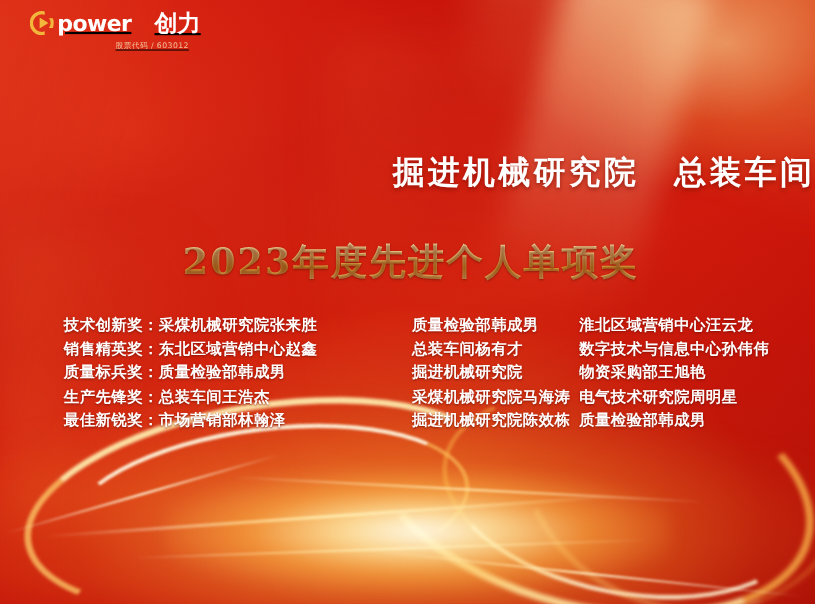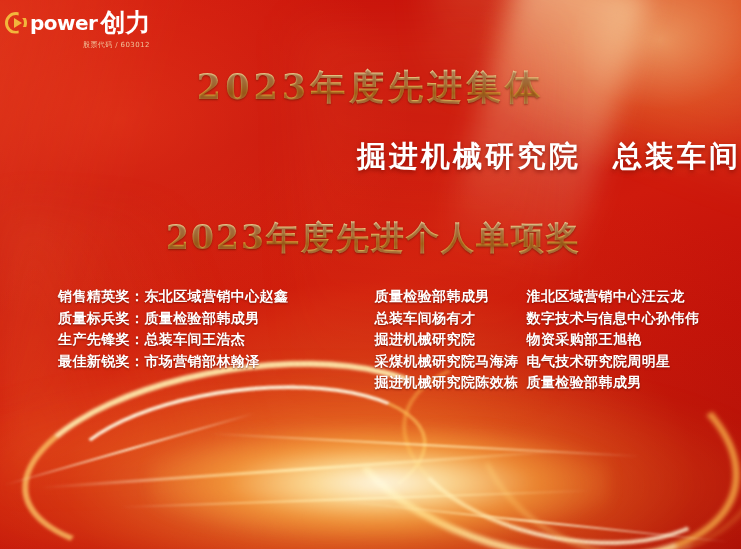--- a/index.html
+++ b/index.html
@@ -60,31 +60,31 @@
       transform:rotate(22deg);filter:blur(2.4px);}
   .streak{position:absolute;height:3px;border-radius:3px;
       background:linear-gradient(90deg,rgba(255,200,90,0),rgba(255,250,220,.95),rgba(255,190,70,0));filter:blur(1px);}
   .s1{left:40px;top:120px;width:520px;transform:rotate(-4deg);}
   .s2{left:120px;top:150px;width:470px;transform:rotate(-2deg);height:2px;}
   .s3{left:210px;top:96px;width:430px;transform:rotate(3deg);height:2px;}
   .s4{left:330px;top:172px;width:400px;transform:rotate(6deg);height:2px;}
   .s5{left:0px;top:100px;width:260px;transform:rotate(-16deg);height:2px;}
 
   
-  .logo{position:absolute;left:5px;top:10px;width:190px;}
+  .logo{position:absolute;left:27px;top:10px;width:190px;text-decoration:underline;}
   .logo-row{display:flex;align-items:center;gap:3px;}
   .logo-mark{width:22px;height:22px;position:relative;flex:0 0 auto;}
   .logo-mark .c{position:absolute;inset:0;border-radius:50%;border:3px solid #f2b63c;
       clip-path:polygon(0 0,62% 0,62% 30%,100% 30%,100% 70%,62% 70%,62% 100%,0 100%);}
   .logo-mark .arrow{position:absolute;left:9px;top:6px;width:0;height:0;
       border-left:8px solid #f2b63c;border-top:5px solid transparent;border-bottom:5px solid transparent;}
   .logo-word{color:#ffffff;font-family:"DejaVu Sans","Liberation Sans",sans-serif;
       font-weight:bold;font-size:20px;letter-spacing:-.5px;line-height:1;}
   .logo-cn{color:#ffffff;font-family:"DejaVu Sans","Liberation Sans",sans-serif;
-      font-weight:bold;font-size:25px;line-height:1;margin-left:0;}
+      font-weight:bold;font-size:21px;line-height:1;margin-left:18px;}
   .logo-sub{margin-top:5px;margin-left:78px;color:#f3cfa6;font-size:7px;
       font-family:"DejaVu Sans","Liberation Sans",sans-serif;letter-spacing:.4px;opacity:.92;}
 
   
   .gold{
     color:#f6d98a;
     background:linear-gradient(180deg,#fff3c4 0%,#f7d27a 38%,#e3a633 62%,#fbe7a8 100%);
     -webkit-background-clip:text;background-clip:text;-webkit-text-fill-color:transparent;
     text-shadow:0 1px 2px rgba(90,20,0,.55);
   }
@@ -144,29 +144,29 @@
       <span class="logo-mark">
         <span class="c"></span>
           <span class="arrow"></span>
       </span>
       <span class="logo-word">power</span>
       <span class="logo-cn">创力</span>
     </div>
     <div class="logo-sub">股票代码 / 603012</div>
   </div>
 
-  <div class="title gold">2023年度先进集体</div>
   <div class="subtitle">掘进机械研究院　总装车间</div>
 
   <div class="sec-row">
     <div class="sec left gold">2023年度先进个人单项奖</div>
   </div>
 
   <div class="cols">
     <div class="col-left">
+      <div class="row">技术创新奖：采煤机械研究院张来胜</div>
       <div class="row">销售精英奖：东北区域营销中心赵鑫</div>
       <div class="row">质量标兵奖：质量检验部韩成男</div>
       <div class="row">生产先锋奖：总装车间王浩杰</div>
       <div class="row">最佳新锐奖：市场营销部林翰泽</div>
     </div>
     <div class="col-right">
       <div class="row row2">
         <span class="cell-a">质量检验部韩成男</span>
         <span class="cell-b">淮北区域营销中心汪云龙</span>
       </div>

